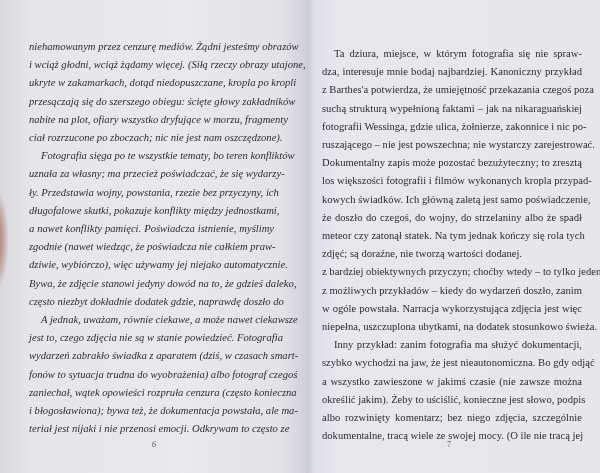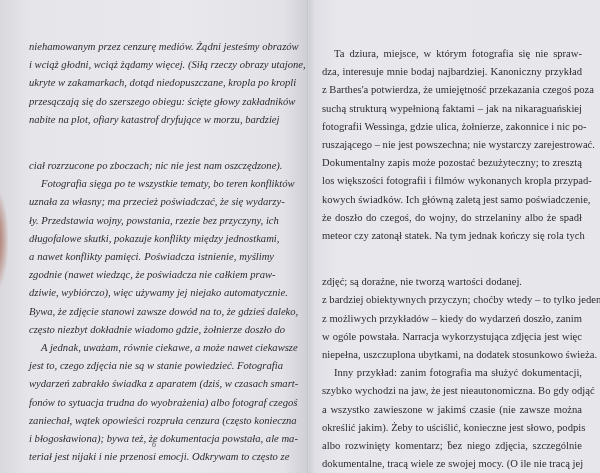--- a/index.html
+++ b/index.html
@@ -30,21 +30,21 @@
     }
     .text {
       position: absolute;
       font-size: 10.6px;
       line-height: 18.2px;
       text-align: justify;
     }
     .page-left .text { left: 29px; top: 38px; width: 245px; }
     .page-right .text { left: 15px; top: 45px; width: 260px; }
     .line { display: block; white-space: nowrap; text-align-last: justify; text-align: justify; }
-    .line.last { text-align-last: left; margin-top: 28px; }
+    .line.last { text-align-last: left; }
     .line.indent { text-indent: 12px; }
     .page-number {
       position: absolute; bottom: 24px; font-size: 8px; color: #55555b;
     }
     .page-left .page-number { left: 152px; }
     .page-right .page-number { left: 140px; }
     .finger {
       position: absolute; left: -6px; top: 190px; width: 14px; height: 100px;
       background: radial-gradient(ellipse at left center, #8a5a4e 0%, #b78b7f 40%, rgba(220,210,215,0) 75%);
       border-radius: 0 40% 40% 0;
@@ -55,31 +55,31 @@
 <body>
 
 <div class="spread">
   <div class="page page-left">
     <div class="finger"></div>
     <div class="text" id="left-text">
         <span class="line">niehamowanym przez cenzurę mediów. Żądni jesteśmy obrazów</span>
         <span class="line">i wciąż głodni, wciąż żądamy więcej. (Siłą rzeczy obrazy utajone,</span>
         <span class="line">ukryte w zakamarkach, dotąd niedopuszczane, kropla po kropli</span>
         <span class="line">przesączają się do szerszego obiegu: ścięte głowy zakładników</span>
-        <span class="line">nabite na plot, ofiary katastrof dryfujące w morzu, bardziej</span>
+        <span class="line">nabite na plot, ofiary wszystko dryfujące w morzu, fragmenty</span>
         <span class="line last">ciał rozrzucone po zboczach; nic nie jest nam oszczędzone).</span>
         <span class="line indent">Fotografia sięga po te wszystkie tematy, bo teren konfliktów</span>
         <span class="line">uznała za własny; ma przecież poświadczać, że się wydarzy-</span>
         <span class="line">ły. Przedstawia wojny, powstania, rzezie bez przyczyny, ich</span>
         <span class="line">długofalowe skutki, pokazuje konflikty między jednostkami,</span>
         <span class="line">a nawet konflikty pamięci. Poświadcza istnienie, myślimy</span>
         <span class="line">zgodnie (nawet wiedząc, że poświadcza nie całkiem praw-</span>
         <span class="line">dziwie, wybiórczo), więc używamy jej niejako automatycznie.</span>
-        <span class="line">Bywa, że zdjęcie stanowi zawsze dowód na to, że gdzieś daleko,</span>
-        <span class="line">często niezbyt dokładnie wiadomo gdzie, żołnierze doszło do</span>
+        <span class="line">Bywa, że zdjęcie stanowi jedyny dowód na to, że gdzieś daleko,</span>
+        <span class="line">często niezbyt dokładnie dodatek gdzie, naprawdę doszło do</span>
         <span class="line indent">A jednak, uważam, równie ciekawe, a może nawet ciekawsze</span>
         <span class="line">jest to, czego zdjęcia nie są w stanie powiedzieć. Fotografia</span>
         <span class="line">wydarzeń zabrakło świadka z aparatem (dziś, w czasach smart-</span>
         <span class="line">fonów to sytuacja trudna do wyobrażenia) albo fotograf czegoś</span>
         <span class="line">zaniechał, wątek opowieści rozpruła cenzura (często konieczna</span>
         <span class="line">i błogosławiona); bywa też, że dokumentacja powstała, ale ma-</span>
         <span class="line">teriał jest nijaki i nie przenosi emocji. Odkrywam to często ze</span>
       </div>
     <div class="page-number">6</div>
   </div>

